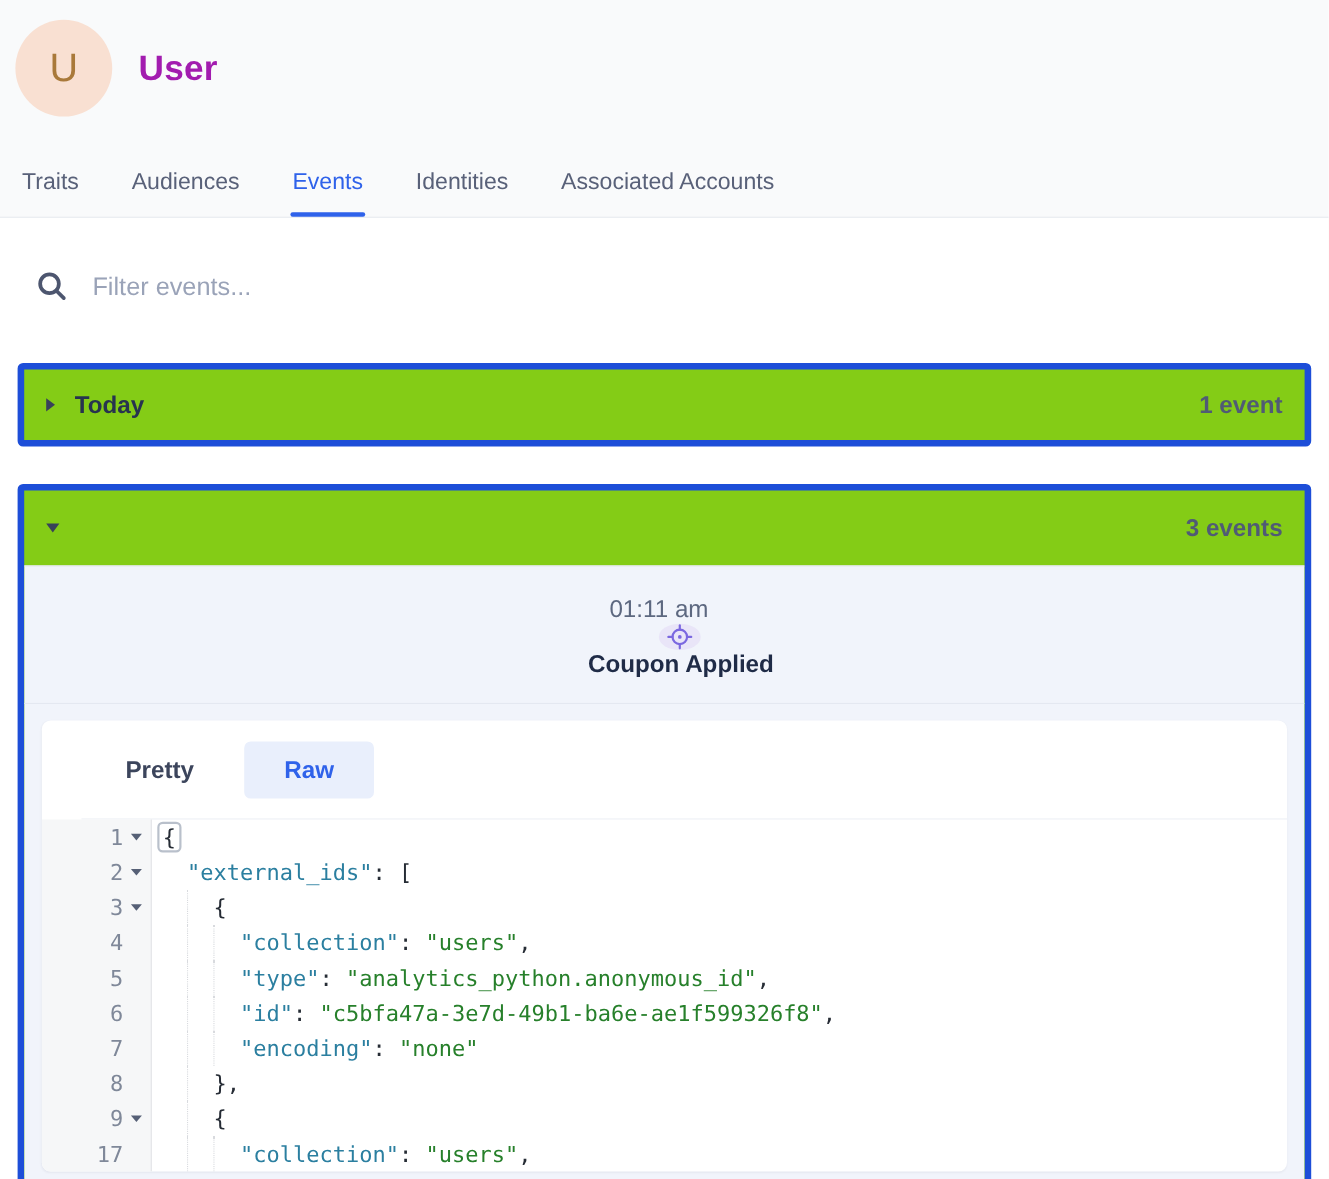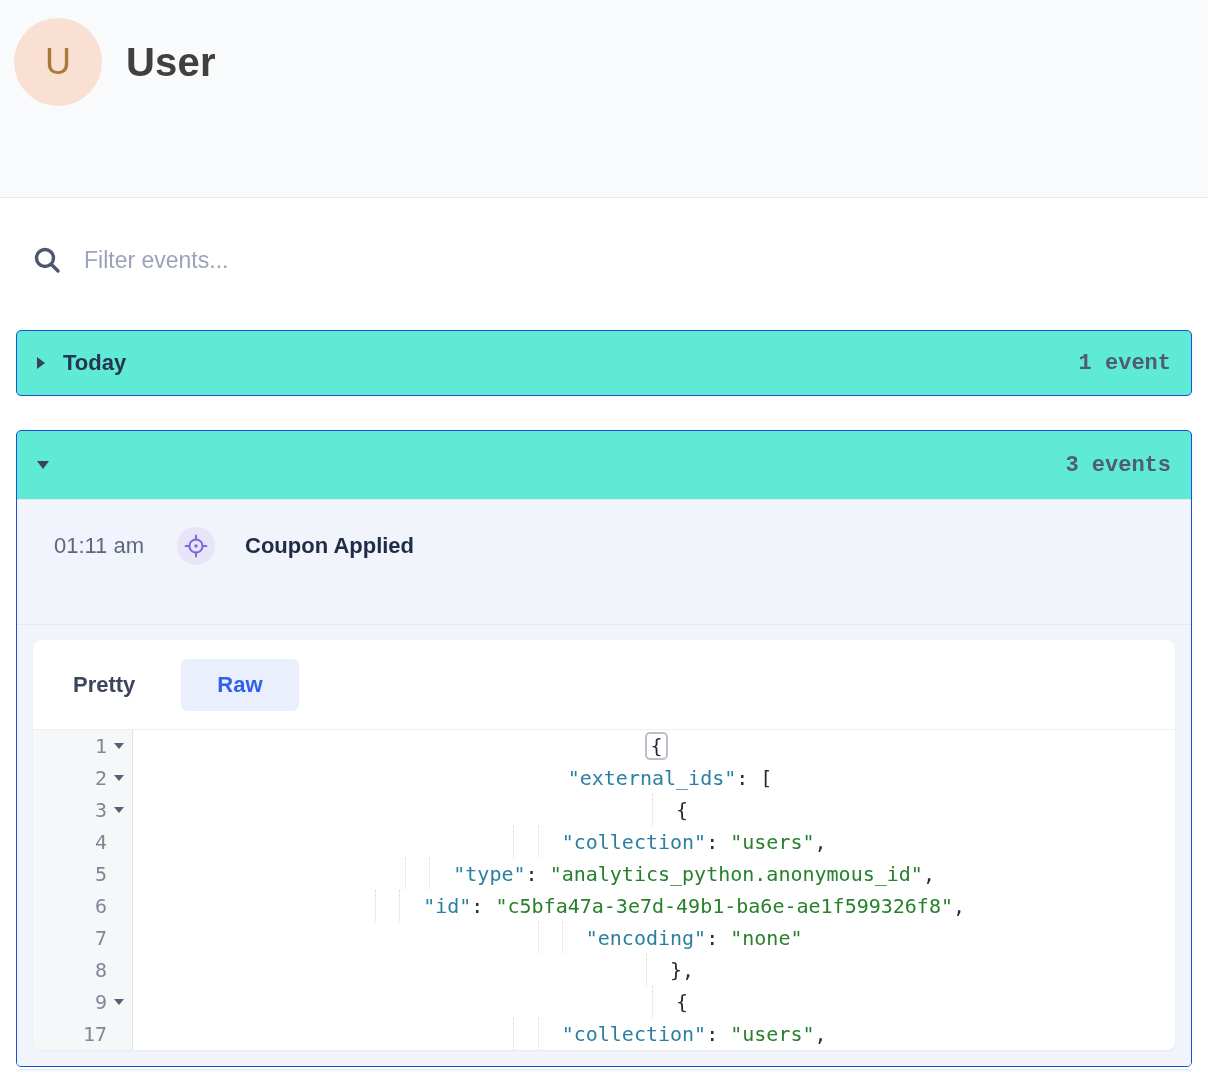--- a/index.html
+++ b/index.html
@@ -7,59 +7,59 @@
   .page { width:1208px; height:1072px; overflow:hidden; background:#fff; }
 
   
   .header { background:#f9fafb; border-bottom:1px solid #e8eaef; height:198px;
             display:flex; flex-direction:column; justify-content:space-between;
             padding:18px 0 0 14px; }
   .header-top { display:flex; align-items:center; gap:24px; }
   .avatar { width:88px; height:88px; border-radius:50%; background:#f9e0d2;
             display:flex; align-items:center; justify-content:center;
             font-size:36px; color:#a9793a; }
-  .page-title { font-size:40px; font-weight:700; color:#404040; letter-spacing:.2px; }
+  .page-title { font-size:32px; font-weight:700; color:#a21caf; letter-spacing:.2px; }
   .tabs { display:flex; gap:48px; padding-left:6px; }
   .tab { font-size:21px; color:#596179; padding-bottom:19px; position:relative; cursor:pointer; }
   .tab.active { color:#2f62ea; }
   .tab.active::after { content:""; position:absolute; left:-2px; right:-2px; bottom:0;
                        height:4px; background:#2f62ea; border-radius:3px; }
 
   
   .filter-row { margin:40px 0 0 32px; display:flex; align-items:center; gap:22px; height:44px; }
   .filter-row input { border:none; outline:none; background:transparent; font-size:23px;
                       color:#1d4ed8; width:700px; font-family:"Liberation Sans", sans-serif; }
   .filter-row input::placeholder { color:#9aa3b8; }
 
   
-  .panel { margin:0 16px; border:1px solid #1d4ed8; border-radius:5px; background:#5eead4;text-align:center; }
+  .panel { margin:0 16px; border:6px solid #1d4ed8; border-radius:5px; background:#84cc16; }
   .panel.today { margin-top:48px; }
   .panel.expanded { margin-top:34px; overflow:hidden; }
   .day-header { display:flex; align-items:center; height:64px; padding:0 20px; cursor:pointer; }
   .panel.expanded .day-header { height:68px; }
   .tri-right { width:0; height:0; border-top:6px solid transparent; border-bottom:6px solid transparent;
                border-left:8px solid #39415a; }
   .tri-down  { width:0; height:0; border-left:6px solid transparent; border-right:6px solid transparent;
                border-top:8px solid #39415a; }
   .day-title { margin-left:18px; font-size:22px; font-weight:700; color:#27334f; }
-  .day-count { margin-left:auto; font-size:22px; font-weight:600; color:#505b75;font-family:Liberation Mono, monospace; }
+  .day-count { margin-left:auto; font-size:22px; font-weight:600; color:#505b75; }
 
   .day-body { background:#f1f4fb; border-top:1px solid #e3e6ec; }
   .event-row { height:124px; padding:26px 32px 0; display:flex; align-items:flex-start; cursor:pointer; }
-  .event-row-inner { display:flex; align-items:center; height:40px; width:100%; }
+  .event-row-inner { display:flex; align-items:center; height:40px; width:100%;flex-direction:column; }
   .event-time { font-size:22px; color:#5d6880; width:100px; }
   .event-icon { width:38px; height:38px; border-radius:50%; background:#e9e5f8; margin-left:28px;
                 display:flex; align-items:center; justify-content:center; }
   .event-name { margin-left:30px; font-size:22px; font-weight:700; color:#1f2b47; }
 
   
   .event-detail { border-top:1px solid #e4e8f1; padding:15px 16px 16px; }
   .code-card { background:#fff; border-radius:8px; box-shadow:0 1px 2px rgba(16,24,40,.05); overflow:hidden; }
   .card-tabs { display:flex; align-items:center; height:90px; padding-left:40px; gap:46px;
-               border-bottom:1px solid #edf0f5; }
+               border-bottom:1px solid #edf0f5;margin-left:36px; }
   .view-tab { font-size:22px; font-weight:600; color:#3c455c; cursor:pointer; }
   .view-tab.active { color:#2f62ea; background:#e9effc; border-radius:6px; padding:13px 36px; }
 
   .code-area { display:flex; }
   .gutter { width:100px; background:#f6f7f8; border-right:1px solid #e2e3e7; }
   .gl { height:32px; display:flex; align-items:center; justify-content:flex-end; padding-right:8px; }
   .num { font-family:"DejaVu Sans Mono", monospace; font-size:20px; color:#7f8899; }
   .fold { width:0; height:0; border-left:5px solid transparent; border-right:5px solid transparent;
           border-top:6px solid #566076; margin-left:7px; }
   .fold.hidden { visibility:hidden; }
@@ -81,20 +81,27 @@
 
 <div class="page">
 
   <header class="header">
     <div class="header-top">
       <div class="avatar">
         <span>U</span>
       </div>
       <h1 class="page-title">User</h1>
     </div>
+    <nav class="tabs">
+      <span class="tab">Traits</span>
+      <span class="tab">Audiences</span>
+      <span class="tab active">Events</span>
+      <span class="tab">Identities</span>
+      <span class="tab">Associated Accounts</span>
+    </nav>
   </header>
 
   <main>
 
     <div class="filter-row">
       <span style="display:flex;">
         <svg width="30" height="30" viewBox="0 0 30 30" fill="none">
           <circle cx="13" cy="13" r="8.5" stroke="#4d566f" stroke-width="3.4"></circle>
           <line x1="19.5" y1="19.5" x2="26" y2="26" stroke="#4d566f" stroke-width="3.4" stroke-linecap="round"></line>
         </svg>

